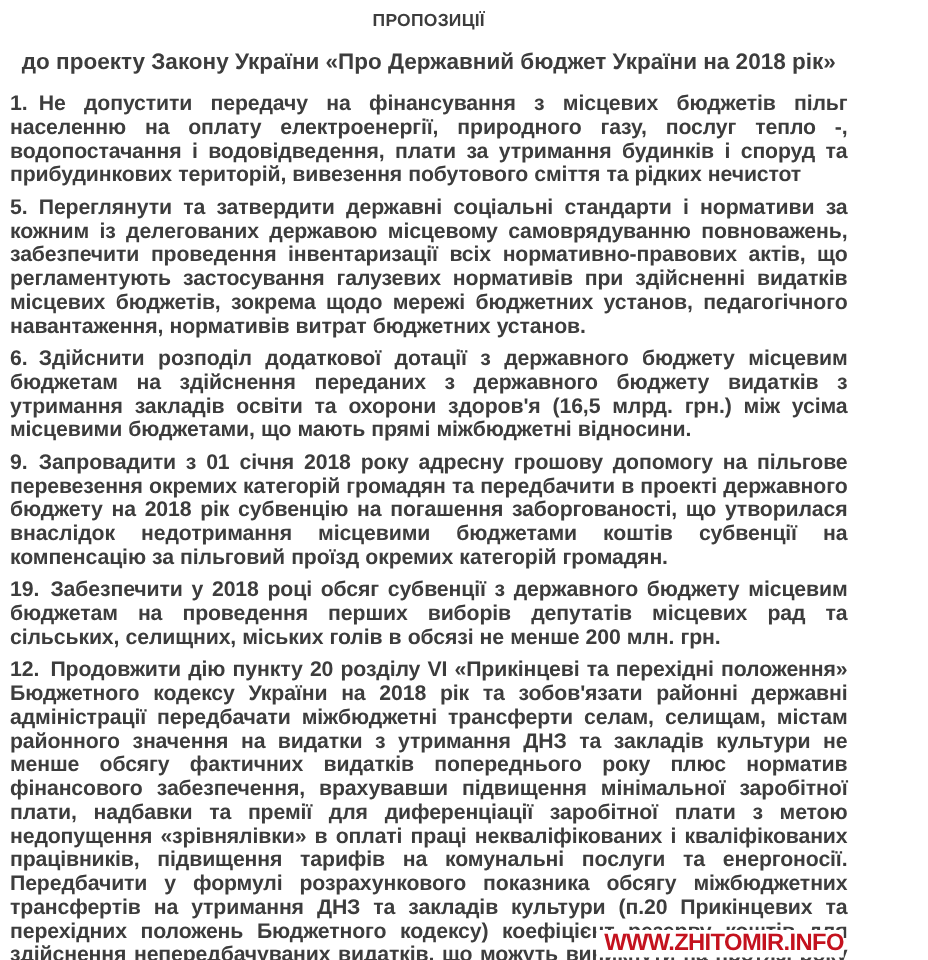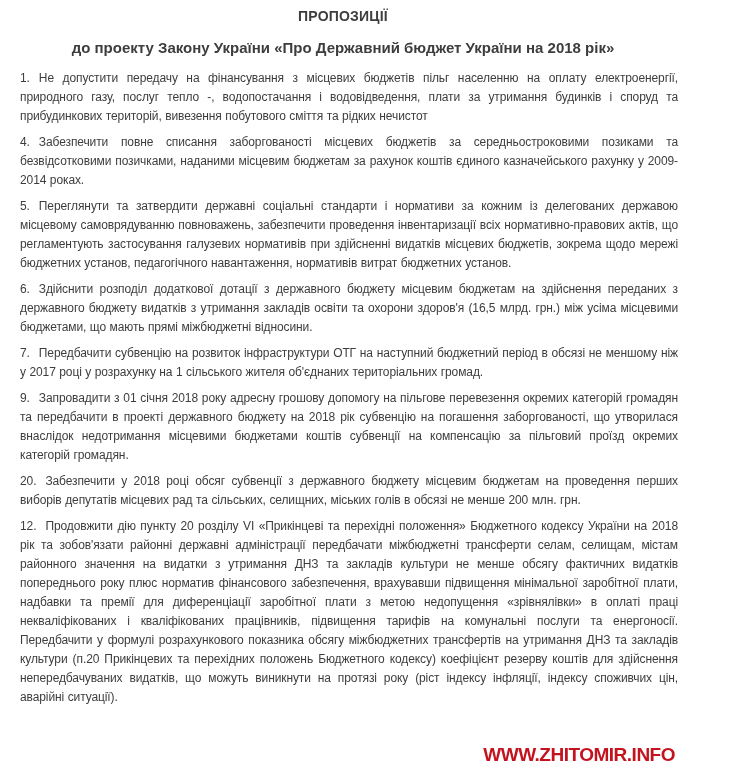--- a/index.html
+++ b/index.html
@@ -15,33 +15,34 @@
     color: #3d3d3d;
   }
   .title {
     font-size: 14px;
     font-weight: bold;
     text-align: center;
     margin: 2px 0 0 0;
     letter-spacing: 0.2px;
   }
   .subtitle {
-    font-size: 15px;
+    font-size: 18px;
     font-weight: bold;
     text-align: center;
     margin: 15px 0 13px 0;
   }
   .body-list { }
   .item {
-    font-size: 12px;
+    font-size: 17px;
     line-height: 19px;
     text-align: justify;
-    margin: 0 0 7px 12px;
+    margin: 0 0 7px 0;
     letter-spacing: -0.1px;
     word-spacing: 0.3px;
+    font-weight: bold;
   }
   .num { margin-right: 9px; }
   .watermark {
     position: absolute;
     right: 4px;
     bottom: 2px;
     font-size: 19px;
     font-weight: bold;
     letter-spacing: -0.5px;
     white-space: nowrap;
@@ -54,30 +55,28 @@
 <body>
 
 <div class="page" style="color: rgb(61, 61, 61); background: rgb(255, 255, 255);">
   <h1 class="title">ПРОПОЗИЦІЇ</h1>
   <h2 class="subtitle">до проекту Закону України «Про Державний бюджет України на 2018 рік»</h2>
   <div class="body-list" id="proposal-list">
   <p class="item"><span class="num">1.</span><span class="txt">Не допустити передачу на фінансування з місцевих бюджетів пільг населенню на оплату електроенергії, природного газу, послуг тепло -, водопостачання і водовідведення, плати за утримання будинків і споруд та прибудинкових територій, вивезення побутового сміття та рідких нечистот</span></p>
 
 
 
-  <p class="item"><span class="num">4.</span><span class="txt">Забезпечити повне списання заборгованості місцевих бюджетів за середньостроковими позиками та безвідсотковими позичками, наданими місцевим бюджетам за рахунок коштів єдиного казначейського рахунку у 2009-2014 роках.</span></p>
 
   <p class="item"><span class="num">5.</span><span class="txt">Переглянути та затвердити державні соціальні стандарти і нормативи за кожним із делегованих державою місцевому самоврядуванню повноважень, забезпечити проведення інвентаризації всіх нормативно-правових актів, що регламентують застосування галузевих нормативів при здійсненні видатків місцевих бюджетів, зокрема щодо мережі бюджетних установ, педагогічного навантаження, нормативів витрат бюджетних установ.</span></p>
 
   <p class="item"><span class="num">6.</span><span class="txt">Здійснити розподіл додаткової дотації з державного бюджету місцевим бюджетам на здійснення переданих з державного бюджету видатків з утримання закладів освіти та охорони здоров'я (16,5 млрд. грн.) між усіма місцевими бюджетами, що мають прямі міжбюджетні відносини.</span></p>
 
-  <p class="item"><span class="num">7.</span><span class="txt">Передбачити субвенцію на розвиток інфраструктури ОТГ на наступний бюджетний період в обсязі не меншому ніж у 2017 році у розрахунку на 1 сільського жителя об'єднаних територіальних громад.</span></p>
 
 
   <p class="item"><span class="num">9.</span><span class="txt">Запровадити з 01 січня 2018 року адресну грошову допомогу на пільгове перевезення окремих категорій громадян та передбачити в проекті державного бюджету на 2018 рік субвенцію на погашення заборгованості, що утворилася внаслідок недотримання місцевими бюджетами коштів субвенції на компенсацію за пільговий проїзд окремих категорій громадян.</span></p>
 
 
-  <p class="item"><span class="num">20.</span><span class="txt">Забезпечити у 2018 році обсяг субвенції з державного бюджету місцевим бюджетам на проведення перших виборів депутатів місцевих рад та сільських, селищних, міських голів в обсязі не менше 200 млн. грн.</span></p>
+  <p class="item"><span class="num">19.</span><span class="txt">Забезпечити у 2018 році обсяг субвенції з державного бюджету місцевим бюджетам на проведення перших виборів депутатів місцевих рад та сільських, селищних, міських голів в обсязі не менше 200 млн. грн.</span></p>
 
   <p class="item"><span class="num">12.</span><span class="txt">Продовжити дію пункту 20 розділу VI «Прикінцеві та перехідні положення» Бюджетного кодексу України на 2018 рік та зобов'язати районні державні адміністрації передбачати міжбюджетні трансферти селам, селищам, містам районного значення на видатки з утримання ДНЗ та закладів культури не менше обсягу фактичних видатків попереднього року плюс норматив фінансового забезпечення, врахувавши підвищення мінімальної заробітної плати, надбавки та премії для диференціації заробітної плати з метою недопущення «зрівнялівки» в оплаті праці некваліфікованих і кваліфікованих працівників, підвищення тарифів на комунальні послуги та енергоносії. Передбачити у формулі розрахункового показника обсягу міжбюджетних трансфертів на утримання ДНЗ та закладів культури (п.20 Прикінцевих та перехідних положень Бюджетного кодексу) коефіцієнт резерву коштів для здійснення непередбачуваних видатків, що можуть виникнути на протязі року (ріст індексу інфляції, індексу споживчих цін, аварійні ситуації).</span></p>
 </div>
   <div class="watermark" style="color: rgb(196, 18, 30);">WWW.ZHITOMIR.INFO</div>
 </div>
 
 </body></html>

